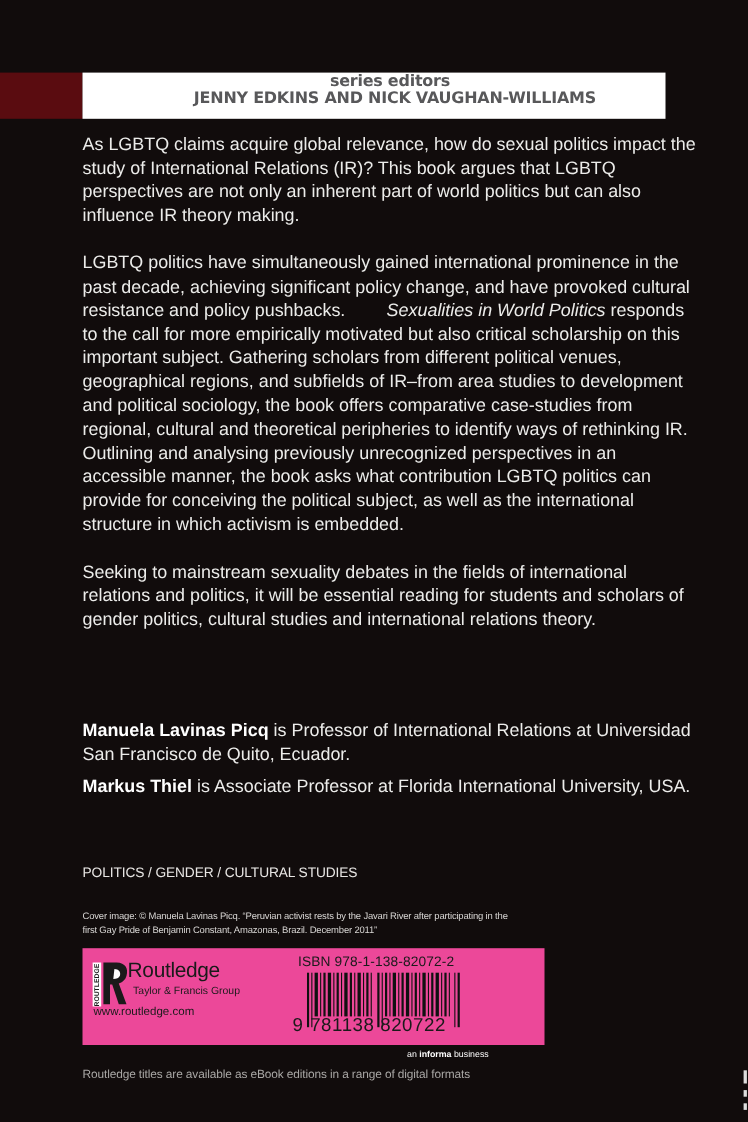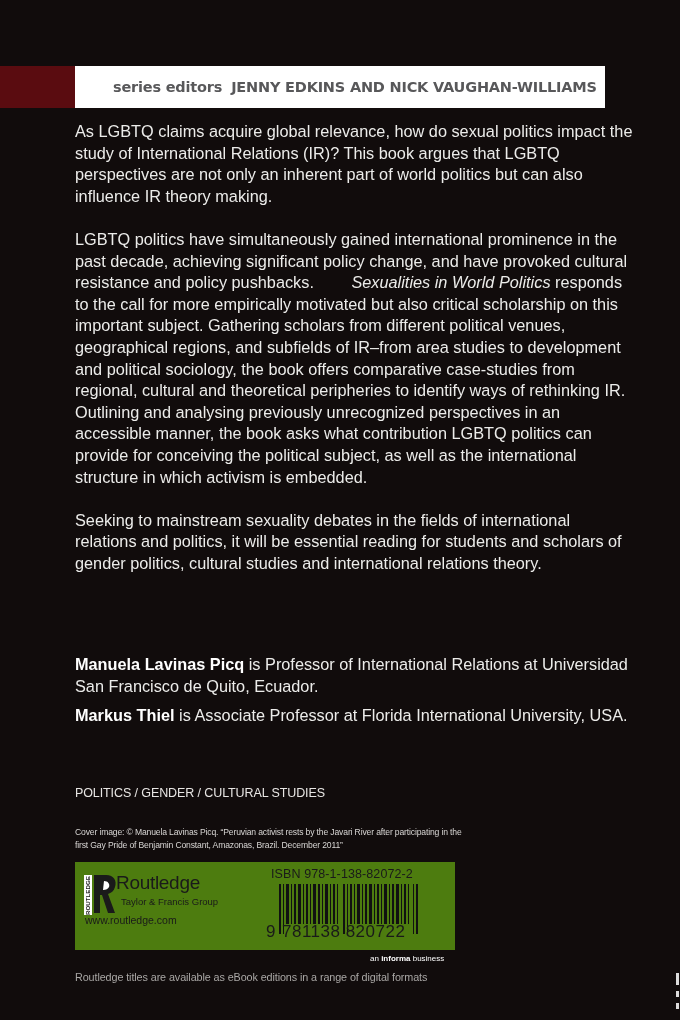--- a/index.html
+++ b/index.html
@@ -18,20 +18,21 @@
       position: absolute; left: 75px; top: 66px; width: 530px; height: 42px;
       background: #ffffff;
       display: flex; align-items: center;
       padding-left: 38px;
       color: #58585a;
       font-family: "DejaVu Sans", sans-serif;
       font-weight: bold;
       font-size: 14.5px;
       letter-spacing: -0.2px;
       white-space: nowrap;
+      flex-direction: column;
     }
     .series-box .lbl { font-weight: bold; margin-right: 9px; }
     .body-text {
       position: absolute; left: 75px; top: 121px; width: 560px;
       font-size: 16.3px; line-height: 21.6px;
       color: #ececea;
     }
     .body-text p { margin-bottom: 21.6px; }
     .body-text em { font-style: italic; margin-left: 33px; }
     .authors {
@@ -43,22 +44,22 @@
     .subjects {
       position: absolute; left: 75px; top: 786px;
       font-size: 12.5px; color: #e8e6e4; letter-spacing: -0.1px;
     }
     .cover-credit {
       position: absolute; left: 75px; top: 826px; width: 400px;
       font-size: 8.6px; line-height: 12.5px; color: #d8d6d4;
       letter-spacing: -0.15px;
     }
     .publisher-box {
-      position: absolute; left: 75px; top: 862px; width: 380px; height: 88px;
-      background: #4d7c0f;
+      position: absolute; left: 75px; top: 862px; width: 420px; height: 88px;
+      background: #ec4899;
     }
     .r-logo {
       position: absolute; left: 9px; top: 11px; width: 40px; height: 44px;
     }
     .pub-name {
       position: absolute; left: 41px; top: 10px;
       font-size: 19px; color: #1a1a1a; letter-spacing: -0.3px;
     }
     .pub-group {
       position: absolute; left: 46px; top: 34px;

